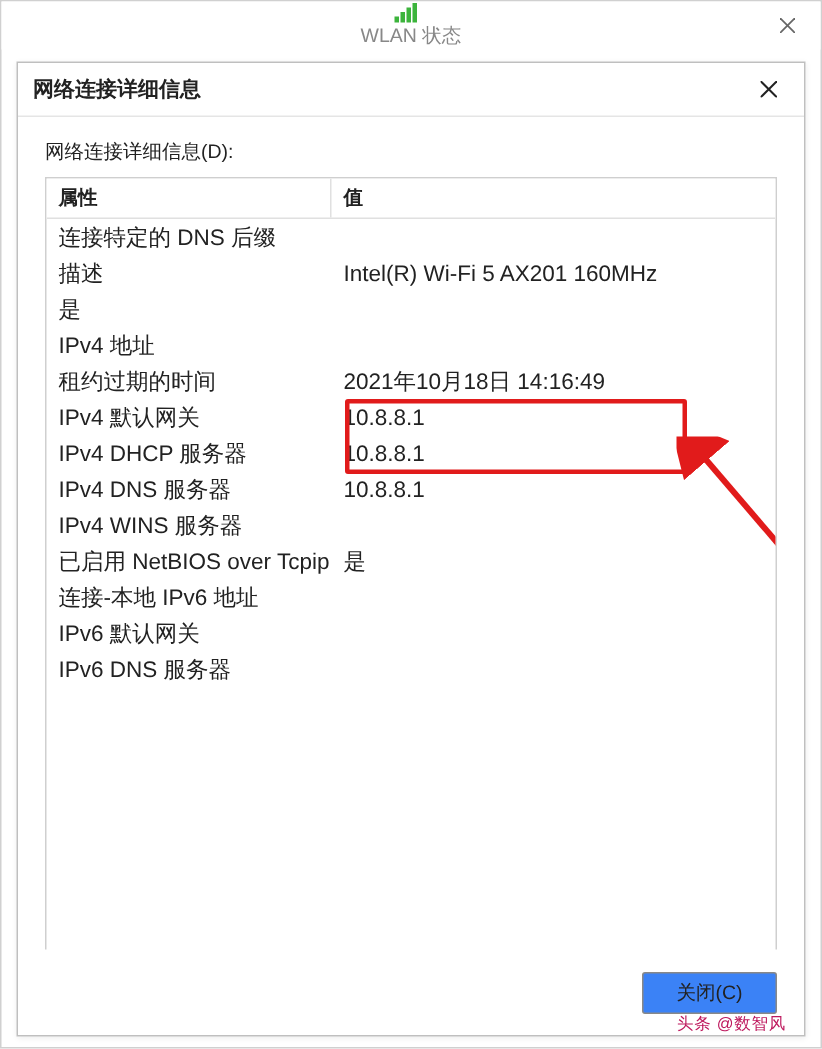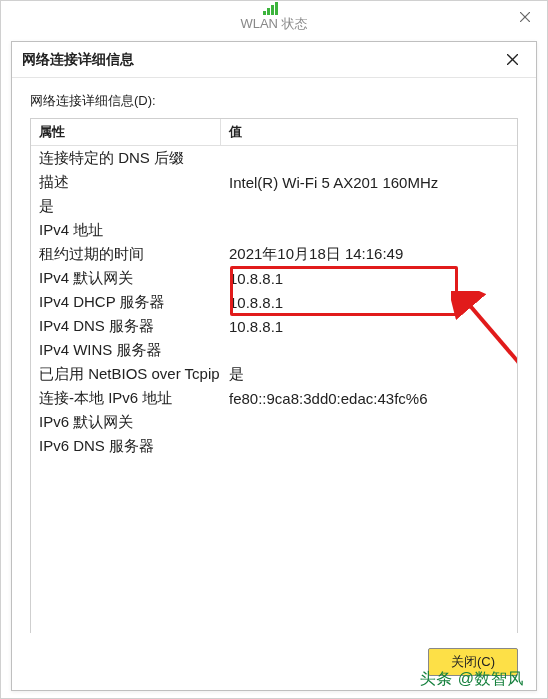--- a/index.html
+++ b/index.html
@@ -171,34 +171,34 @@
     }
     .button-row {
       position: absolute;
       bottom: 14px;
       right: 18px;
     }
     .close-btn {
       width: 90px;
       height: 28px;
       border: 1px solid #888;
-      background: #fde047;
+      background: #3b82f6;
       font-size: 13px;
       color: #222;
       display:flex;
       align-items:center;
       justify-content:center;
       border-radius:2px;
     }
     .watermark {
       position: absolute;
       right: 12px;
       bottom: 0px;
-      font-size: 16px;
-      color: #15803d;
+      font-size: 11px;
+      color: #be185d;
       letter-spacing: 0.5px;
     }
   </style>
 </head>
 <body>
 
 <div class="outer-window">
   <div class="outer-titlebar">
     <span class="wifi-icon">
       <span></span>
@@ -269,21 +269,20 @@
             <div class="row">
               <div class="prop">IPv4 WINS 服务器</div>
               <div class="val"></div>
             </div>
             <div class="row">
               <div class="prop">已启用 NetBIOS over Tcpip</div>
               <div class="val">是</div>
             </div>
             <div class="row">
               <div class="prop">连接-本地 IPv6 地址</div>
-              <div class="val">fe80::9ca8:3dd0:edac:43fc%6</div>
             </div>
             <div class="row">
               <div class="prop">IPv6 默认网关</div>
               <div class="val"></div>
             </div>
             <div class="row">
               <div class="prop">IPv6 DNS 服务器</div>
               <div class="val"></div>
             </div>
             <div class="highlight-box"></div>

